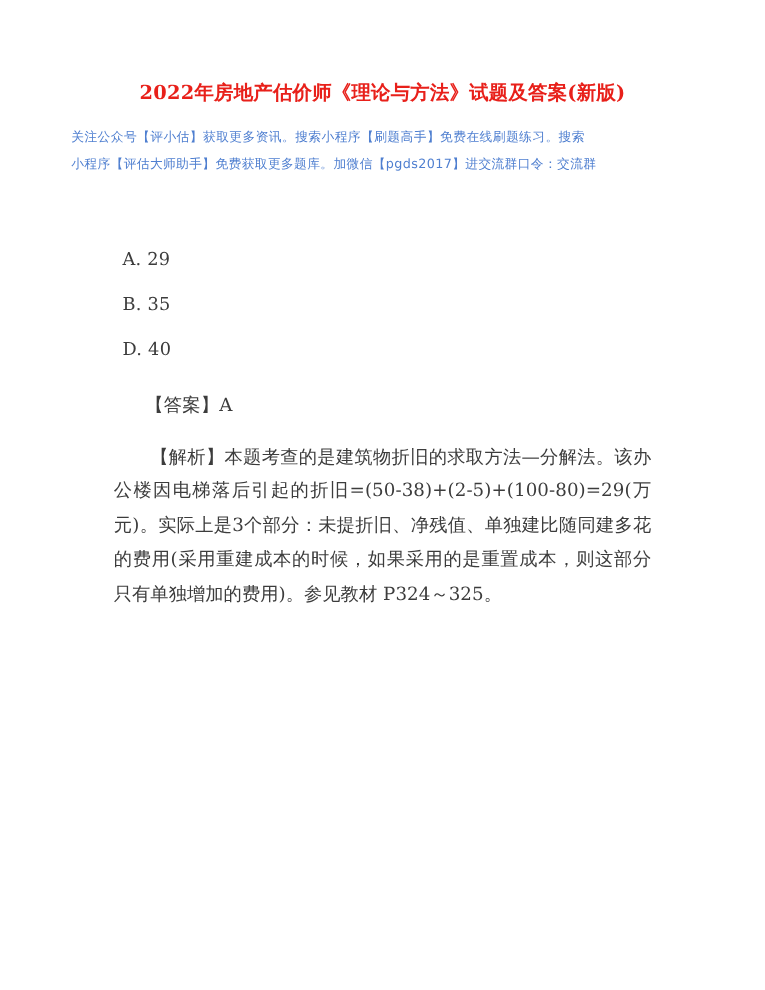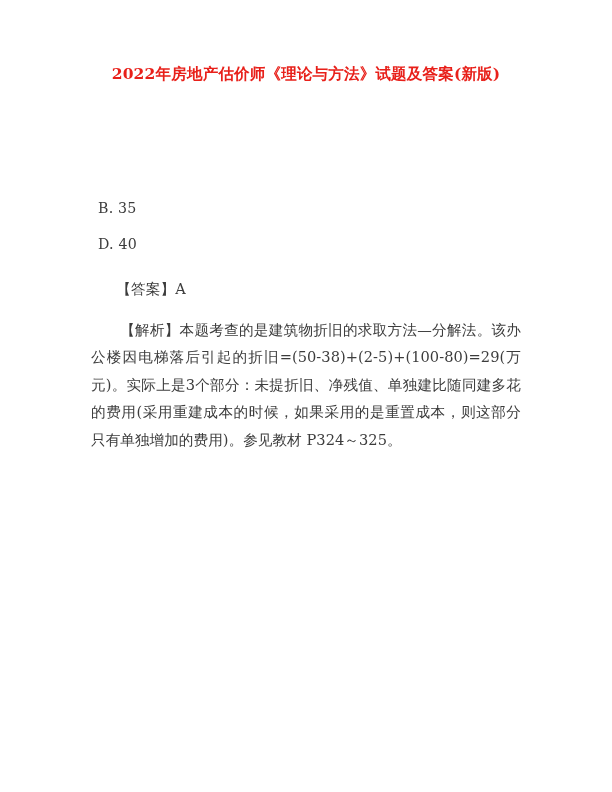--- a/index.html
+++ b/index.html
@@ -121,26 +121,29 @@
   }
 </style>
 </head>
 <body>
 
 <div class="page">
 
   <div class="doc-title">2022年房地产估价师《理论与方法》试题及答案(新版)</div>
 
   <div class="promo">
+    <span class="ln l1">关注公众号【评小估】获取更多资讯。搜索小程序【刷题高手】免费在线刷题练习。搜索</span>
+    <span class="ln l2">小程序【评估大师助手】免费获取更多题库。加微信【pgds2017】进交流群口令：交流群</span>
   </div>
 
   <div class="body-wrap">
 
 
     <ul class="options">
+      <li>A. 29</li>
       <li>B. 35</li>
       <li>D. 40</li>
     </ul>
 
     <p class="answer">【答案】A</p>
 
     <p class="para analysis">【解析】本题考查的是建筑物折旧的求取方法—分解法。该办公楼因电梯落后引起的折旧=(50-38)+(2-5)+(100-80)=29(万元)。实际上是3个部分：未提折旧、净残值、单独建比随同建多花的费用(采用重建成本的时候，如果采用的是重置成本，则这部分只有单独增加的费用)。参见教材 P324～325。</p>
 
   </div>
 

